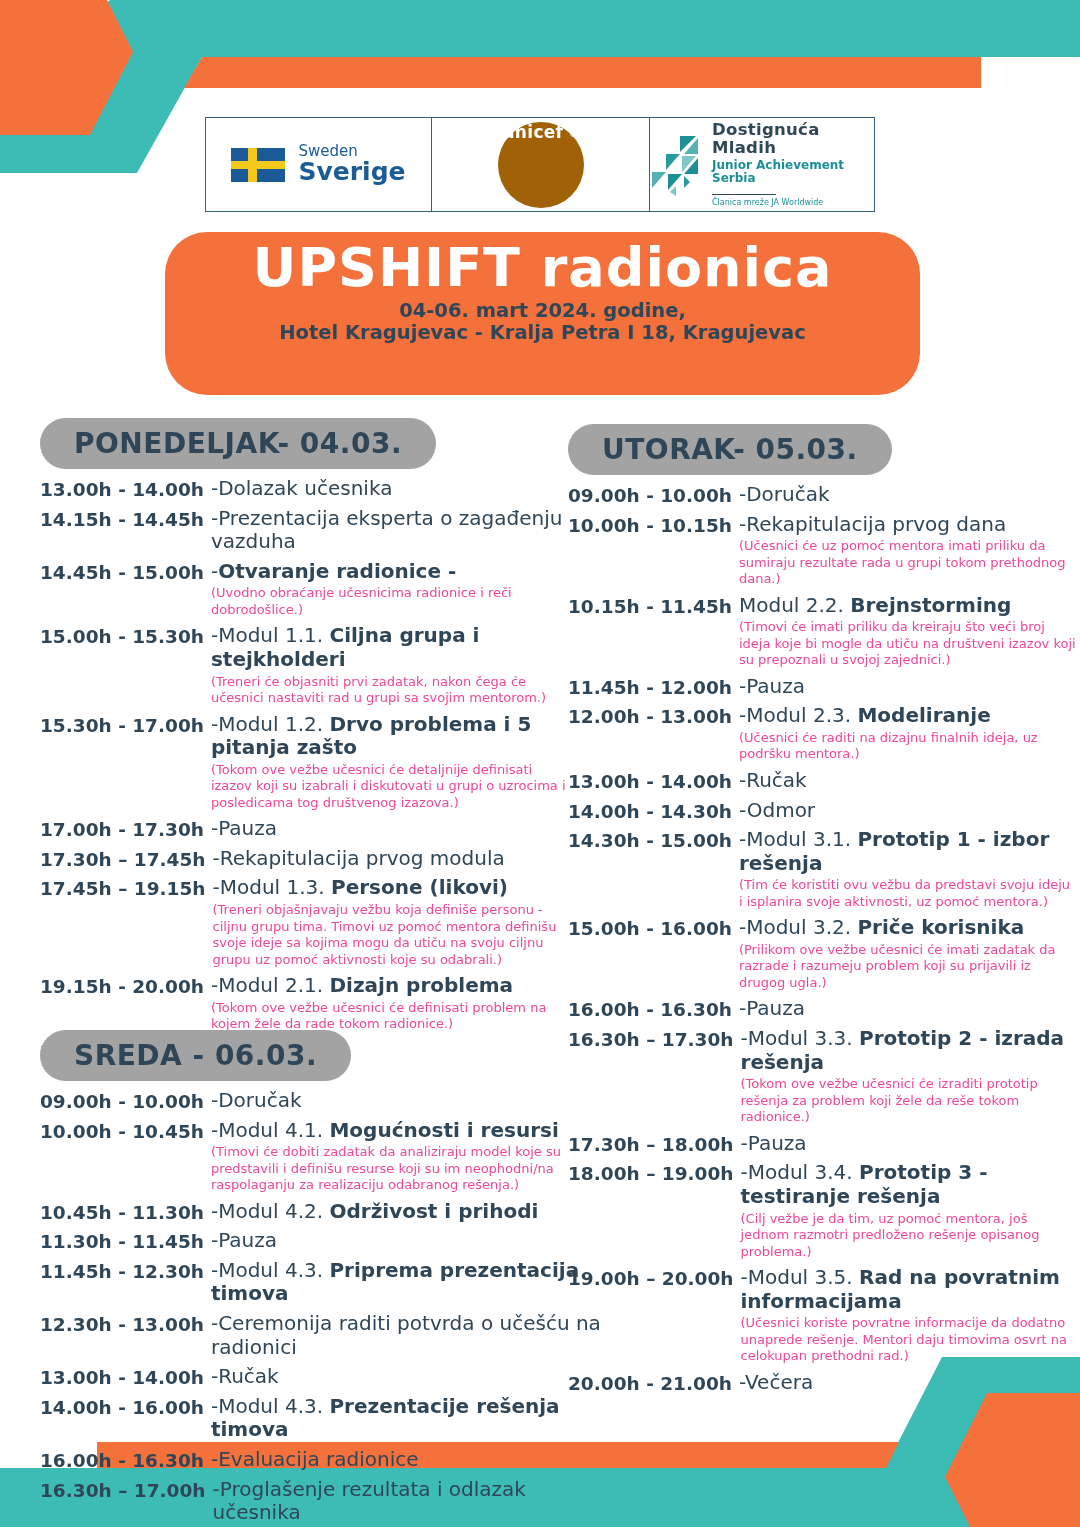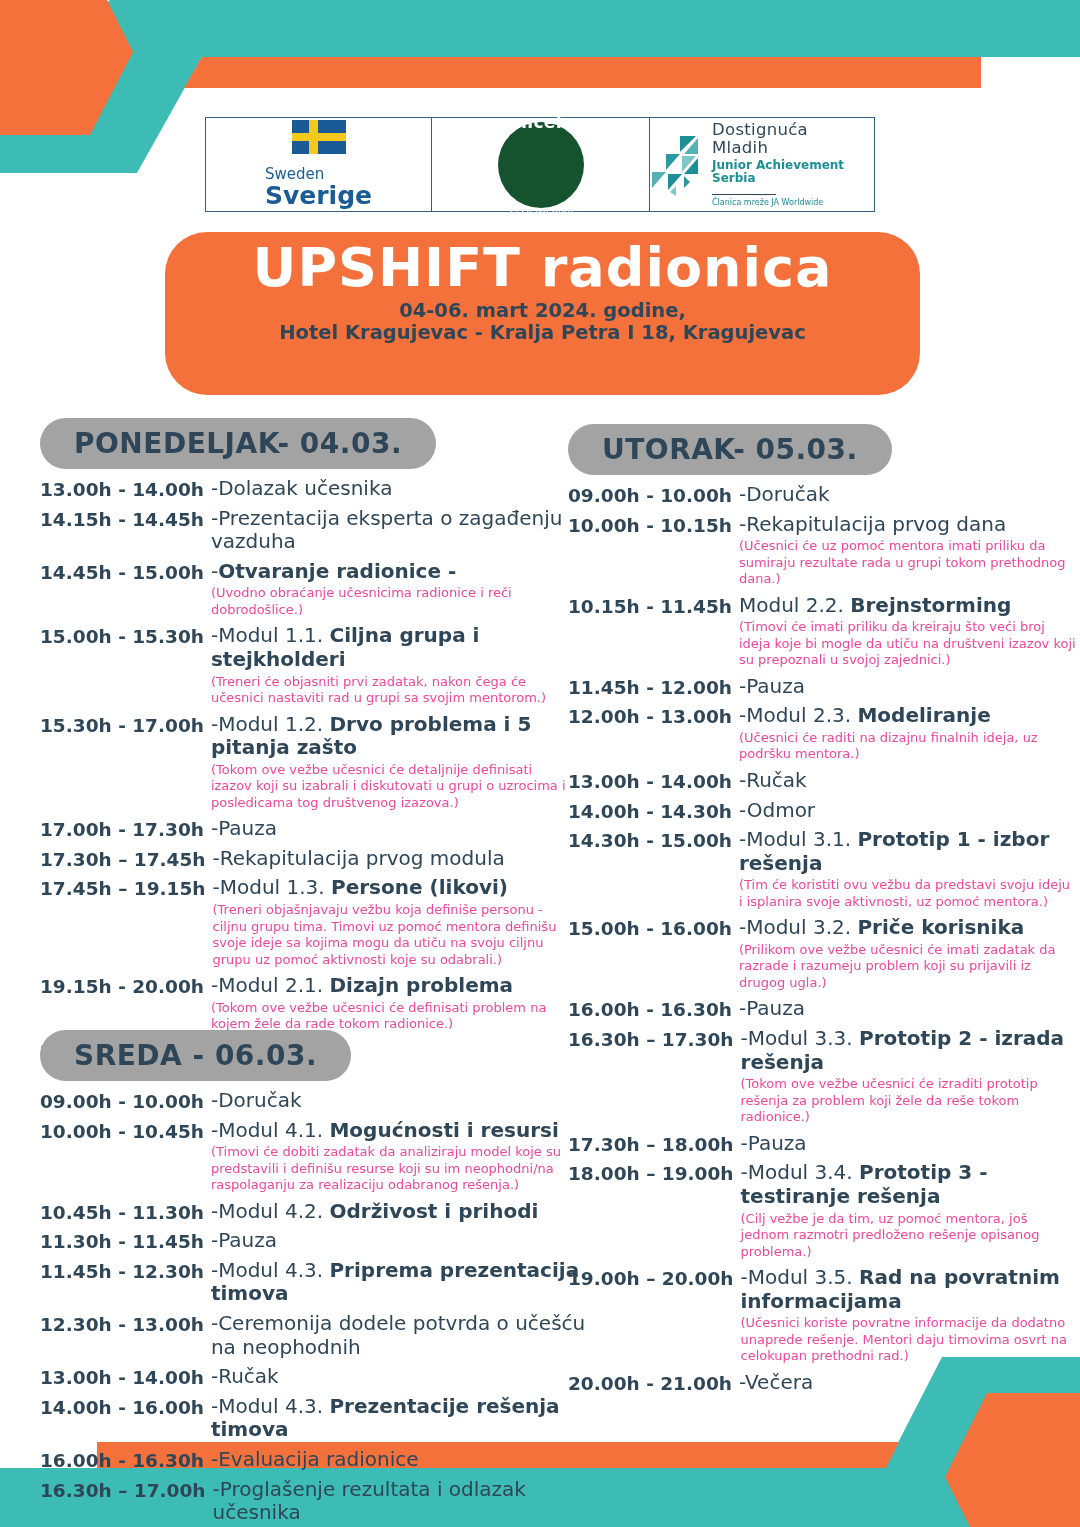--- a/index.html
+++ b/index.html
@@ -17,38 +17,38 @@
     clip-path:polygon(0 1468px,885px 1468px,942px 1357px,1080px 1357px,1080px 1527px,0 1527px);}
   .orange-strip-bottom{background:#F4713C;
     clip-path:polygon(97px 1442px,899px 1442px,886px 1468px,97px 1468px);}
   .orange-hex-bottom{background:#F4713C;
     clip-path:polygon(987px 1393px,1080px 1393px,1080px 1527px,970px 1527px,945px 1477px);}
   
   .logo-strip{position:absolute;left:205px;top:117px;width:670px;height:95px;
     display:flex;background:#fff;border:1.5px solid #35607F;box-sizing:border-box;z-index:3;}
   .logo-box{display:flex;align-items:center;justify-content:center;box-sizing:border-box;height:100%;}
   .logo-box+.logo-box{border-left:1.5px solid #35607F;}
-  .box-sweden{width:225px;gap:13px;flex-direction:column;}
+  .box-sweden{width:225px;gap:13px;}
   .box-unicef{width:218px;}
   .box-ja{width:225px;gap:10px;}
   .sweden-flag{width:54px;height:34px;background:#1A5A96;position:relative;flex:0 0 auto;}
   .sweden-flag:before{content:"";position:absolute;left:17px;top:0;width:9px;height:100%;background:#F5C91B;}
   .sweden-flag:after{content:"";position:absolute;left:0;top:13px;width:100%;height:8px;background:#F5C91B;}
   .sweden-text{color:#1B5C97;line-height:1.05;}
   .sweden-line1{font-size:15px;}
   .sweden-line2{font-size:25px;font-weight:bold;}
-  .unicef-circle{width:86px;height:86px;border-radius:50%;background:#14532d;color:#fff;
-    display:flex;flex-direction:column;align-items:center;justify-content:center;gap:34px;}
+  .unicef-circle{width:86px;height:86px;border-radius:50%;background:#a16207;color:#fff;
+    display:flex;flex-direction:column;align-items:center;justify-content:flex-start;gap:34px;}
   .unicef-name{font-size:17px;font-weight:bold;letter-spacing:.3px;}
   .unicef-globe{font-size:10px;vertical-align:2px;}
   .unicef-rule{width:52px;height:1px;background:#ffffff;margin:3px 0 3px 0;}
   .unicef-tag{font-size:9.5px;}
   .ja-mark{flex:0 0 auto;}
   .ja-text{line-height:1.08;}
-  .ja-line1,.ja-line2{font-size:16.5px;font-weight:400;color:#2F4858;letter-spacing:.3px;}
+  .ja-line1,.ja-line2{font-size:16.5px;font-weight:700;color:#2F4858;letter-spacing:.3px;}
   .ja-line3{font-size:12px;color:#1D8F96;margin-top:2px;font-weight:600;}
   .ja-rule{width:64px;height:1px;background:#2F4858;margin:9px 0 4px 0;}
   .ja-line4{font-size:8px;color:#1D8F96;}
   
   .banner{position:absolute;left:165px;top:232px;width:755px;height:163px;background:#F4713C;
     border-radius:42px;text-align:center;z-index:3;box-sizing:border-box;padding-top:8px;}
   .banner-title{color:#ffffff;font-size:54px;font-weight:bold;letter-spacing:1px;line-height:1.05;}
   .banner-sub{color:#2E4657;font-size:19.5px;font-weight:bold;line-height:1.15;}
   .banner-sub.first{margin-top:3px;}
   
@@ -365,21 +365,21 @@
     <div class="time">11.45h - 12.30h</div>
     <div class="content">
       <div class="label"><span class="pre">-Modul 4.3. </span><span class="bold">Priprema prezentacija timova</span></div>
 
     </div>
   </div>
 
   <div class="row">
     <div class="time">12.30h - 13.00h</div>
     <div class="content">
-      <div class="label"><span class="pre">-Ceremonija dodele potvrda o učešću na neophodnih</span></div>
+      <div class="label"><span class="pre">-Ceremonija raditi potvrda o učešću na radionici</span></div>
 
     </div>
   </div>
 
   <div class="row">
     <div class="time">13.00h - 14.00h</div>
     <div class="content">
       <div class="label"><span class="pre">-Ručak</span></div>
 
     </div>

